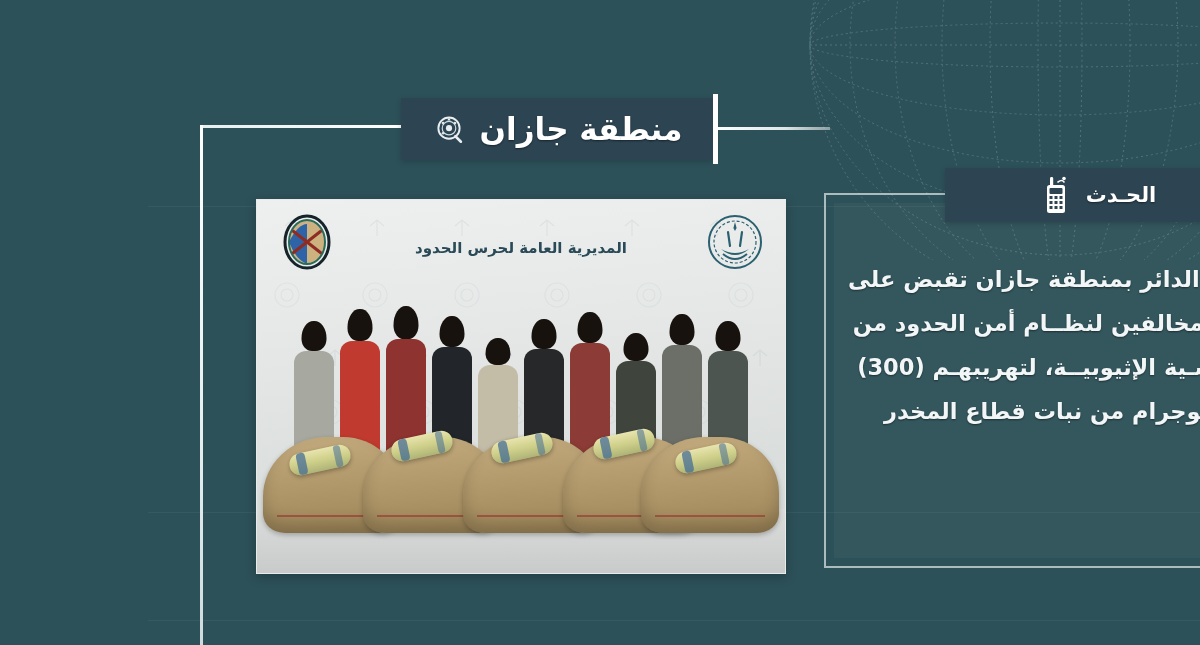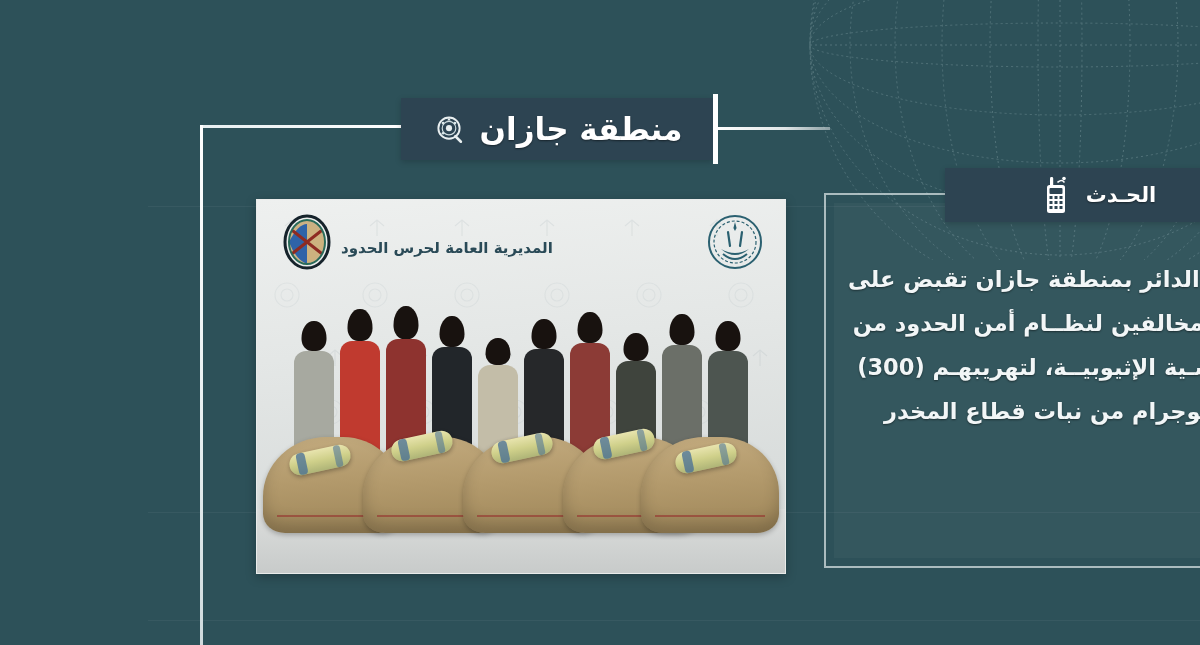--- a/index.html
+++ b/index.html
@@ -87,21 +87,21 @@
 
   
   .photo-head{
     position:absolute;left:0;top:0;right:0;height:78px;
     display:flex;align-items:center;justify-content:space-between;
     padding:6px 22px 0 22px;box-sizing:border-box;
   }
   .logo-left,.logo-right{width:56px;height:62px;flex:0 0 auto;}
   .logo-left svg,.logo-right svg{width:100%;height:100%;display:block;}
   .photo-head-text{
-    flex:1 1 auto;text-align:left;padding:0 6px;margin-top:12px;
+    flex:1 1 auto;text-align:center;padding:0 6px;margin-top:12px;
   }
   .ph-line1{
     color:#2a4a57;font-size:15px;font-weight:700;line-height:1.25;
     white-space:nowrap;
   }
   .ph-line2{
     color:#c8a05a;font-size:12.5px;font-weight:700;line-height:1.3;margin-top:3px;
     white-space:nowrap;
   }
 

